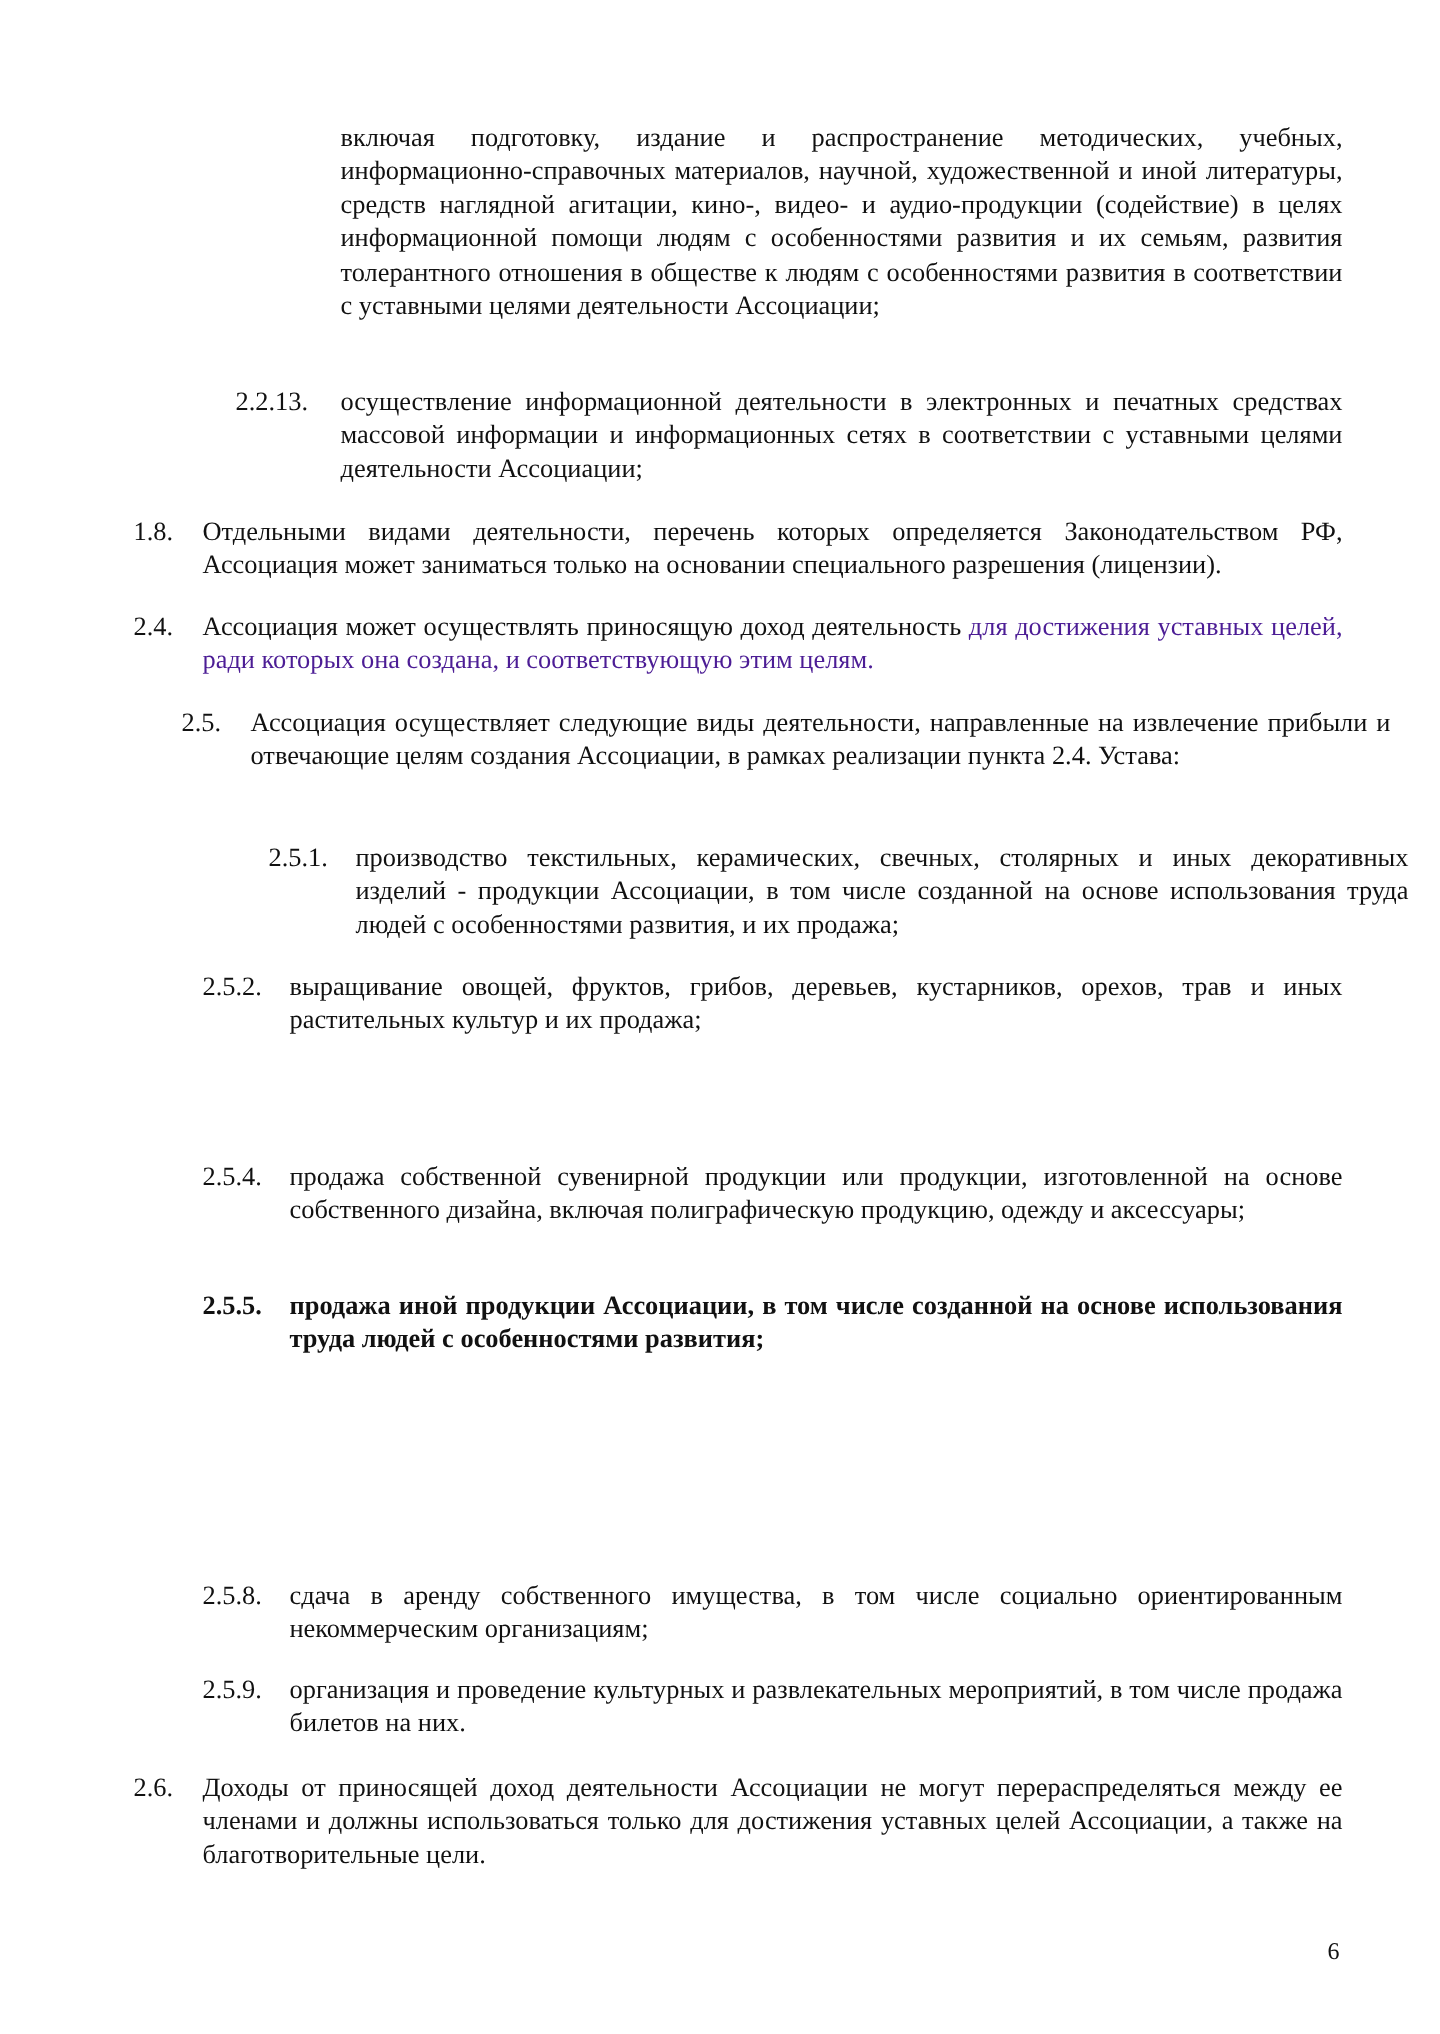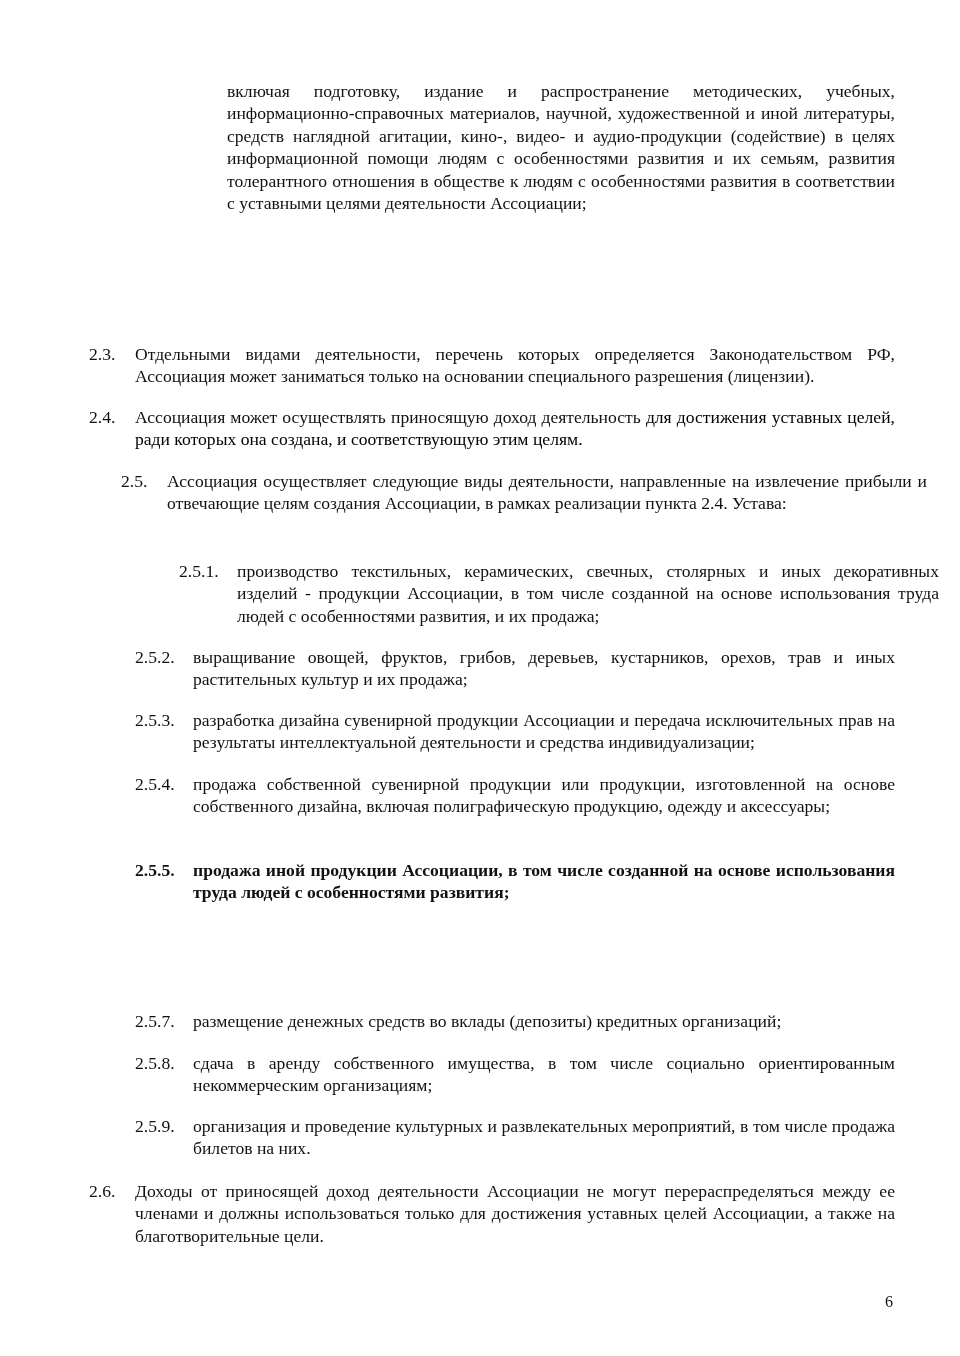--- a/index.html
+++ b/index.html
@@ -7,21 +7,21 @@
       width: 960px; height: 1356px; position: relative; overflow: hidden;
       font-family: "Liberation Serif", "DejaVu Serif", serif;
       color: #111111;
       font-size: 17.6px;
       line-height: 22.4px;
     }
     .page { position: absolute; left: 0; top: 0; width: 836px; height: 1356px; }
     .block { position: absolute; }
     .num { position: absolute; top: 0; white-space: nowrap; }
     .txt { text-align: justify; }
-    .grey { color: #000000; }
+    .grey { color: #4c1d95; }
     .page-number { position: absolute; left: 885px; top: 1291px; font-size: 16px; }
 
     
     #cont { left: 227px; top: 80px; width: 668px; }
     
     #p2213 { left: 157px; top: 256px; width: 738px; }
     #p2213 .num { left: 0; }
     #p2213 .txt { margin-left: 70px; }
     
     .l2 { left: 89px; width: 806px; }
@@ -48,23 +48,27 @@
   </style>
 </head>
 <body>
 
 <div class="page">
 
   <div class="block" id="cont">
     <div class="txt">включая подготовку, издание и распространение методических, учебных, информационно-справочных материалов, научной, художественной и иной литературы, средств наглядной агитации, кино-, видео- и аудио-продукции (содействие) в целях информационной помощи людям с особенностями развития и их семьям, развития толерантного отношения в обществе к людям с особенностями развития в соответствии с уставными целями деятельности Ассоциации;</div>
   </div>
 
+  <div class="block" id="p2213">
+    <span class="num">2.2.13.</span>
+    <div class="txt">осуществление информационной деятельности в электронных и печатных средствах массовой информации и информационных сетях в соответствии с уставными целями деятельности Ассоциации;</div>
+  </div>
 
   <div class="block l2" id="p23">
-    <span class="num">2.3.</span>
+    <span class="num">1.8.</span>
     <div class="txt">Отдельными видами деятельности, перечень которых определяется Законодательством РФ, Ассоциация может заниматься только на основании специального разрешения (лицензии).</div>
   </div>
 
   <div class="block l2" id="p24">
     <span class="num">2.4.</span>
     <div class="txt"><span>Ассоциация может осуществлять приносящую доход деятельность </span><span class="grey">для достижения уставных целей, ради которых она создана, и соответствующую этим целям.</span></div>
   </div>
 
   <div class="block l2" id="p25">
     <span class="num">2.5.</span>
@@ -74,40 +78,32 @@
   <div class="block l3" id="p251">
     <span class="num">2.5.1.</span>
     <div class="txt">производство текстильных, керамических, свечных, столярных и иных декоративных изделий - продукции Ассоциации, в том числе созданной на основе использования труда людей с особенностями развития, и их продажа;</div>
   </div>
 
   <div class="block l3" id="p252">
     <span class="num">2.5.2.</span>
     <div class="txt">выращивание овощей, фруктов, грибов, деревьев, кустарников, орехов, трав и иных растительных культур и их продажа;</div>
   </div>
 
-  <div class="block l3" id="p253">
-    <span class="num">2.5.3.</span>
-    <div class="txt">разработка дизайна сувенирной продукции Ассоциации и передача исключительных прав на результаты интеллектуальной деятельности и средства индивидуализации;</div>
-  </div>
 
   <div class="block l3" id="p254">
     <span class="num">2.5.4.</span>
     <div class="txt">продажа собственной сувенирной продукции или продукции, изготовленной на основе собственного дизайна, включая полиграфическую продукцию, одежду и аксессуары;</div>
   </div>
 
   <div class="block l3" id="p255">
     <span class="num">2.5.5.</span>
     <div class="txt">продажа иной продукции Ассоциации, в том числе созданной на основе использования труда людей с особенностями развития;</div>
   </div>
 
 
-  <div class="block l3" id="p257">
-    <span class="num">2.5.7.</span>
-    <div class="txt">размещение денежных средств во вклады (депозиты) кредитных организаций;</div>
-  </div>
 
   <div class="block l3" id="p258">
     <span class="num">2.5.8.</span>
     <div class="txt">сдача в аренду собственного имущества, в том числе социально ориентированным некоммерческим организациям;</div>
   </div>
 
   <div class="block l3" id="p259">
     <span class="num">2.5.9.</span>
     <div class="txt">организация и проведение культурных  и развлекательных мероприятий, в том числе продажа билетов на них.</div>
   </div>

